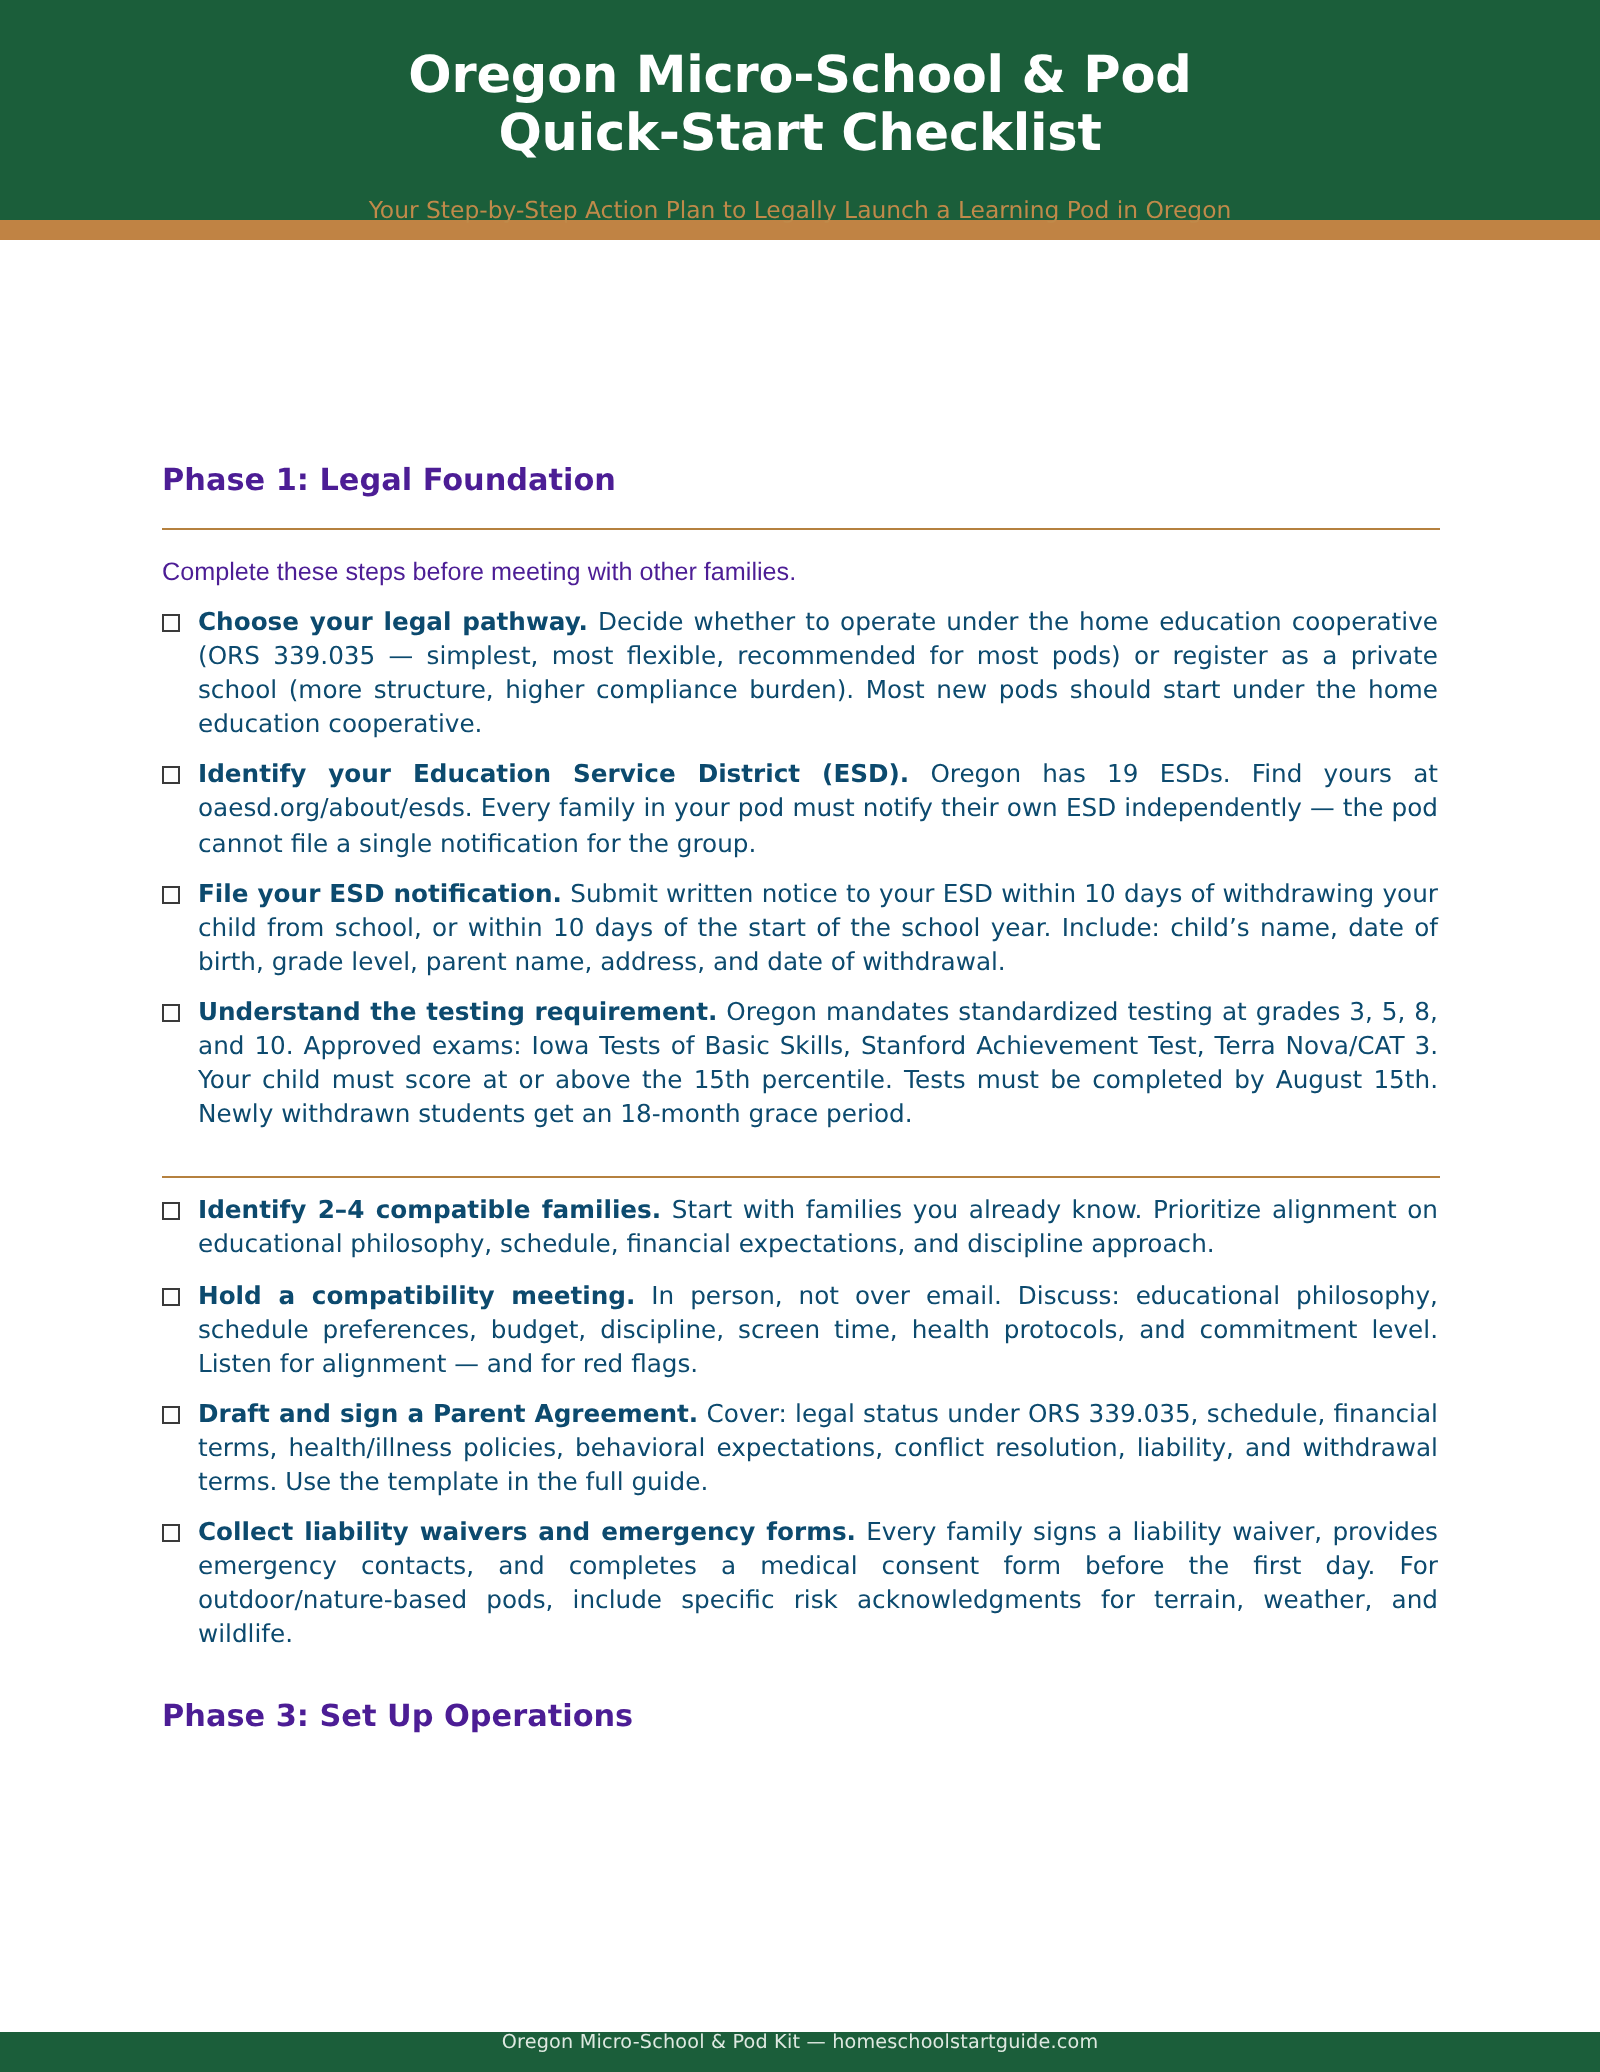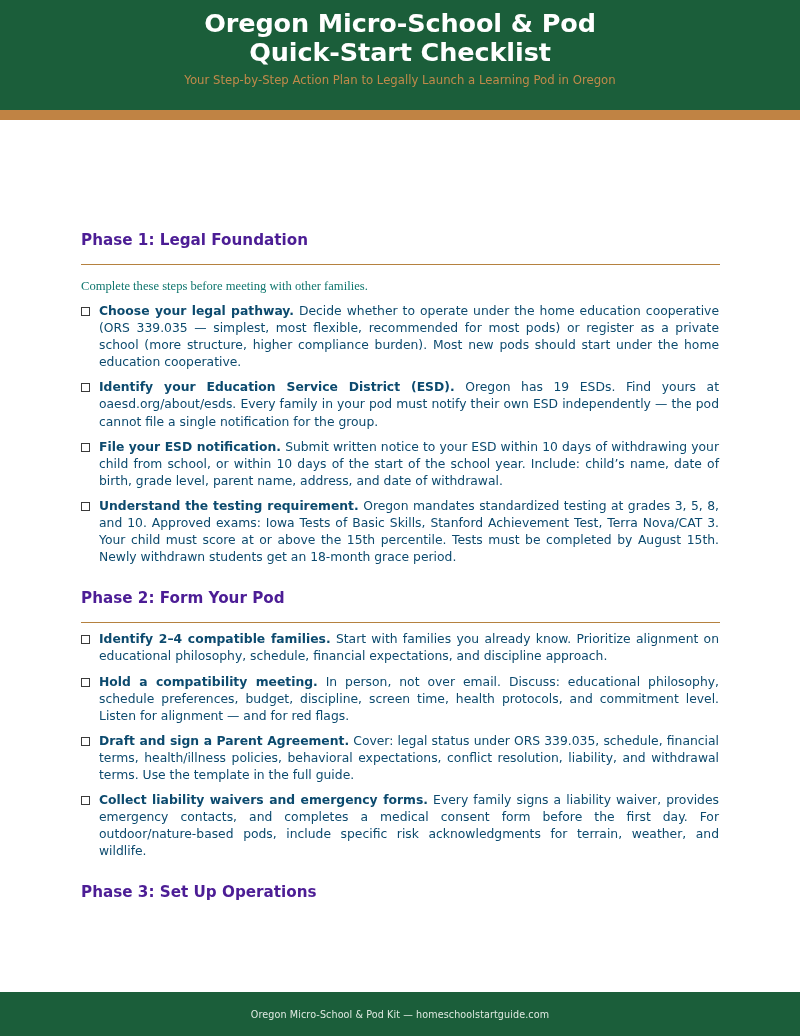--- a/index.html
+++ b/index.html
@@ -24,21 +24,21 @@
     width: 100%;
     padding-top: 9px;
     text-align: center;
   }
   .header-title {
     color: #ffffff;
     font-size: 25.5px;
     font-weight: bold;
     line-height: 29px;
     letter-spacing: -0.1px;
-    margin: 0;
+    margin: 15px;
     font-family: "DejaVu Sans", sans-serif;
   }
   .header-subtitle {
     color: #c08a4a;
     font-size: 11.7px;
     line-height: 16px;
     margin: 5px 0 0 0;
     font-family: "DejaVu Sans", sans-serif;
     text-align: center;
   }
@@ -65,22 +65,22 @@
   .phase-rule {
     border: none;
     border-top: 1.6px solid #b5813f;
     margin: 14px 0 0 0;
     width: 639px;
   }
   .phase-intro {
     font-size: 12.6px;
     line-height: 17px;
     margin: 13px 0 0 0;
-    font-family: Liberation Serif, serif;
-    color: #0f766e;
+    font-family: Liberation Sans, sans-serif;
+    color: #4c1d95;
   }
 
   .items {
     margin: 0;
     padding: 0;
     list-style: none;
   }
   .item {
     display: flex;
     align-items: flex-start;
@@ -110,24 +110,24 @@
   .phase-block { margin-top: 0; }
   .phase-block + .phase-block { margin-top: 22px; }
   .phase-block .items { margin-top: 6px; }
 
   
   .footer {
     position: absolute;
     left: 0;
     bottom: 0;
     width: 100%;
-    height: 44px;
+    height: 20px;
     background: #1b5e3a;
     display: flex;
-    align-items: center;
+    align-items: flex-start;
     justify-content: center;
   }
   .footer-text {
     color: #dfe9e1;
     font-size: 9.6px;
     font-family: "DejaVu Sans", sans-serif;
     letter-spacing: 0.1px;
   }
 </style>
 </head>
@@ -161,21 +161,20 @@
             <span class="checkbox"></span>
             <span class="item-text"><span class="lead">File your ESD notification.</span> <span>Submit written notice to your ESD within 10 days of withdrawing your child from school, or within 10 days of the start of the school year. Include: child’s name, date of birth, grade level, parent name, address, and date of withdrawal.</span></span>
           </li>
           <li class="item">
             <span class="checkbox"></span>
             <span class="item-text"><span class="lead">Understand the testing requirement.</span> <span>Oregon mandates standardized testing at grades 3, 5, 8, and 10. Approved exams: Iowa Tests of Basic Skills, Stanford Achievement Test, Terra Nova/CAT 3. Your child must score at or above the 15th percentile. Tests must be completed by August 15th. Newly withdrawn students get an 18-month grace period.</span></span>
           </li>
         </ul>
       </div>
       <div class="phase-block">
-        <h2 class="phase-heading">Phase 2: Form Your Pod</h2>
         <hr class="phase-rule">
         <ul class="items">
           <li class="item">
             <span class="checkbox"></span>
             <span class="item-text"><span class="lead">Identify 2–4 compatible families.</span> <span>Start with families you already know. Prioritize alignment on educational philosophy, schedule, financial expectations, and discipline approach.</span></span>
           </li>
           <li class="item">
             <span class="checkbox"></span>
             <span class="item-text"><span class="lead">Hold a compatibility meeting.</span> <span>In person, not over email. Discuss: educational philosophy, schedule preferences, budget, discipline, screen time, health protocols, and commitment level. Listen for alignment — and for red flags.</span></span>
           </li>

